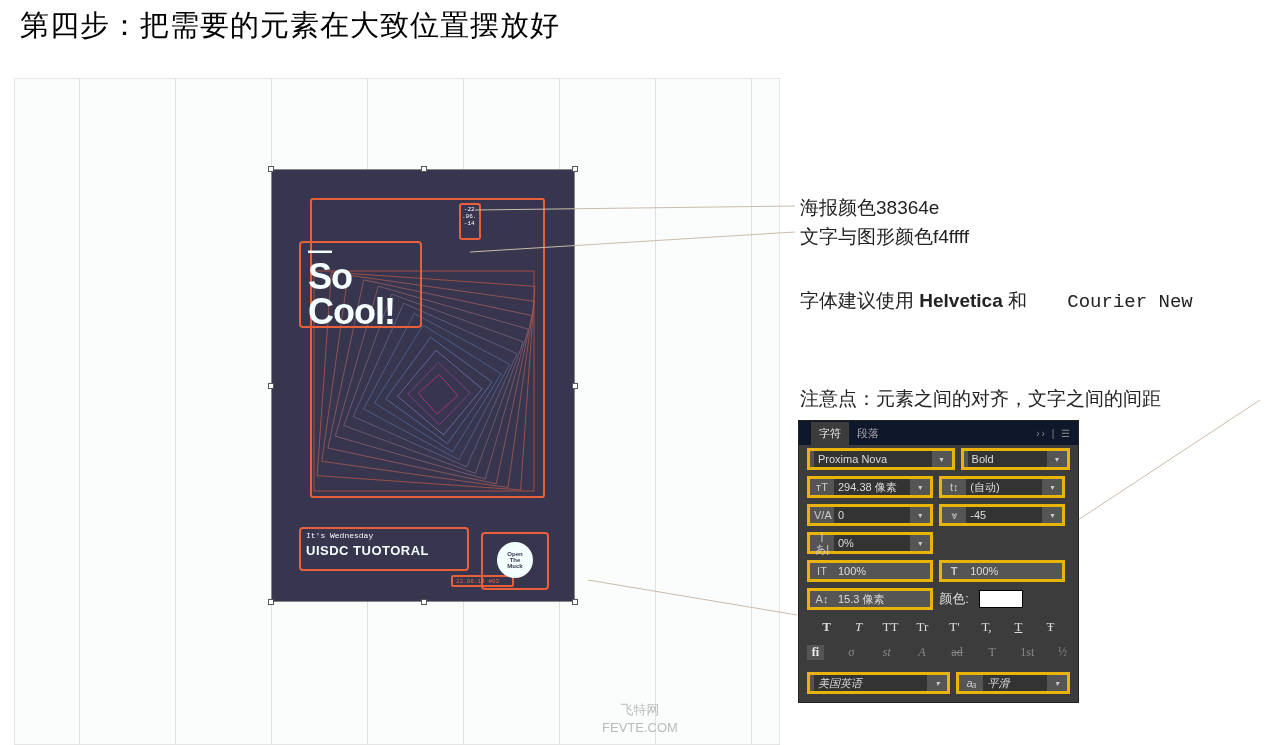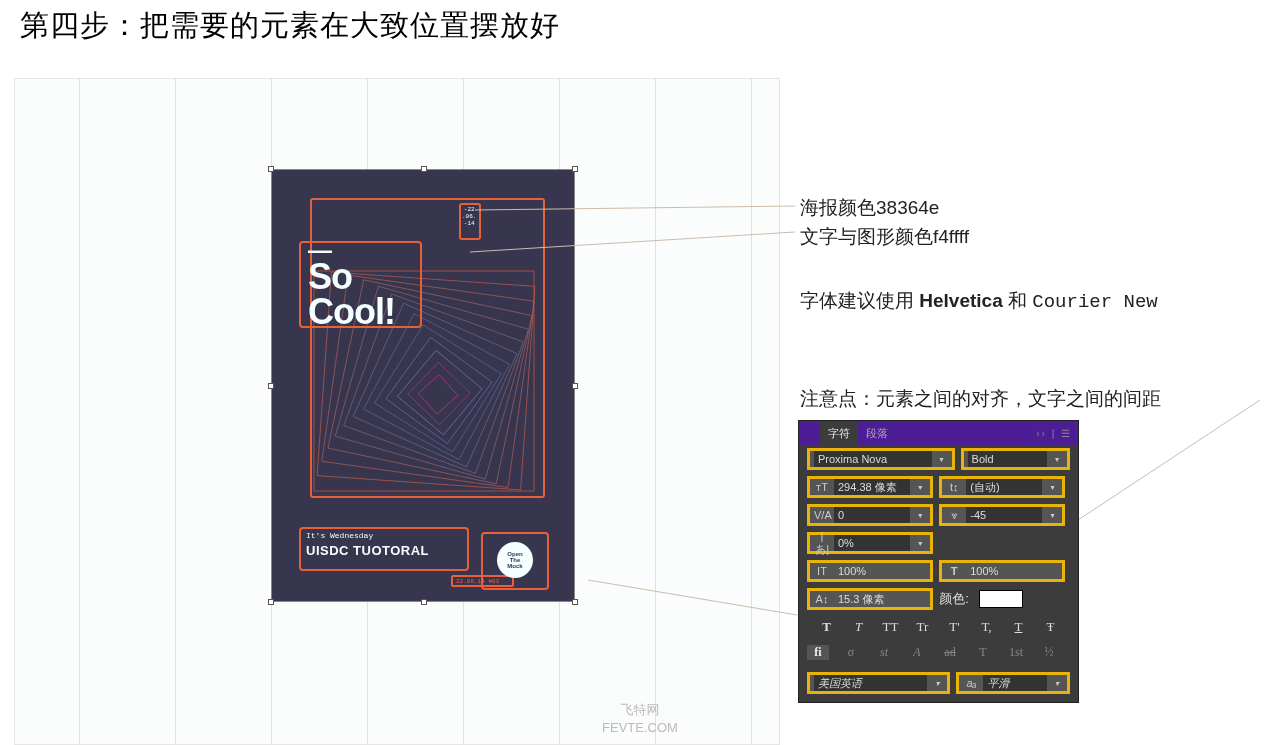--- a/index.html
+++ b/index.html
@@ -133,21 +133,21 @@
     pointer-events: none;
   }
   
   .anno {
     position: absolute;
     font-size: 19px;
     color: #222;
     white-space: nowrap;
   }
   .anno .helv { font-family: Helvetica, Arial, sans-serif; font-weight: bold; }
-  .anno .cour { font-family: "Courier New", monospace; }
+  .anno .cour { font-family: "Courier New", monospace; margin-left: 35px; }
   
   .leader-svg {
     position: absolute;
     top: 0;
     left: 0;
     width: 1280px;
     height: 745px;
     pointer-events: none;
   }
   
@@ -158,23 +158,23 @@
     width: 281px;
     background: #3c3c3c;
     color: #ddd;
     font-size: 12px;
     border: 1px solid #222;
     font-family: "Microsoft YaHei", Arial, sans-serif;
   }
   .cp-tabs {
     display: flex;
     align-items: center;
-    background: #4c1d95;
+    background: #0f172a;
     height: 24px;
-    padding: 0 21px;
+    padding: 0 12px;
     font-size: 11px;
     position: relative;
   }
   .cp-tab { padding: 4px 8px; color: #aaa; cursor: pointer; }
   .cp-tab.active { background: #3c3c3c; color: #eee; }
   .cp-tabs .panel-ctrl { position: absolute; right: 6px; color: #888; font-size: 10px; letter-spacing: 2px;}
   .cp-row {
     display: flex;
     padding: 3px 8px;
     gap: 6px;
@@ -235,22 +235,22 @@
     color: #ddd;
     font-family: serif;
   }
   .type-row span, .ot-row span {
     width: 22px;
     text-align: center;
     cursor: pointer;
   }
   .ot-row {
     display: flex;
-    justify-content: flex-start;
-    gap: 11px;
+    justify-content: flex-end;
+    gap: 20px;
     padding: 4px 8px 8px;
     font-size: 12px;
     color: #888;
     font-family: serif;
   }
   .ot-row .fi {
     background: #555;
     color: #eee;
     font-family: serif;
     font-weight: bold;

